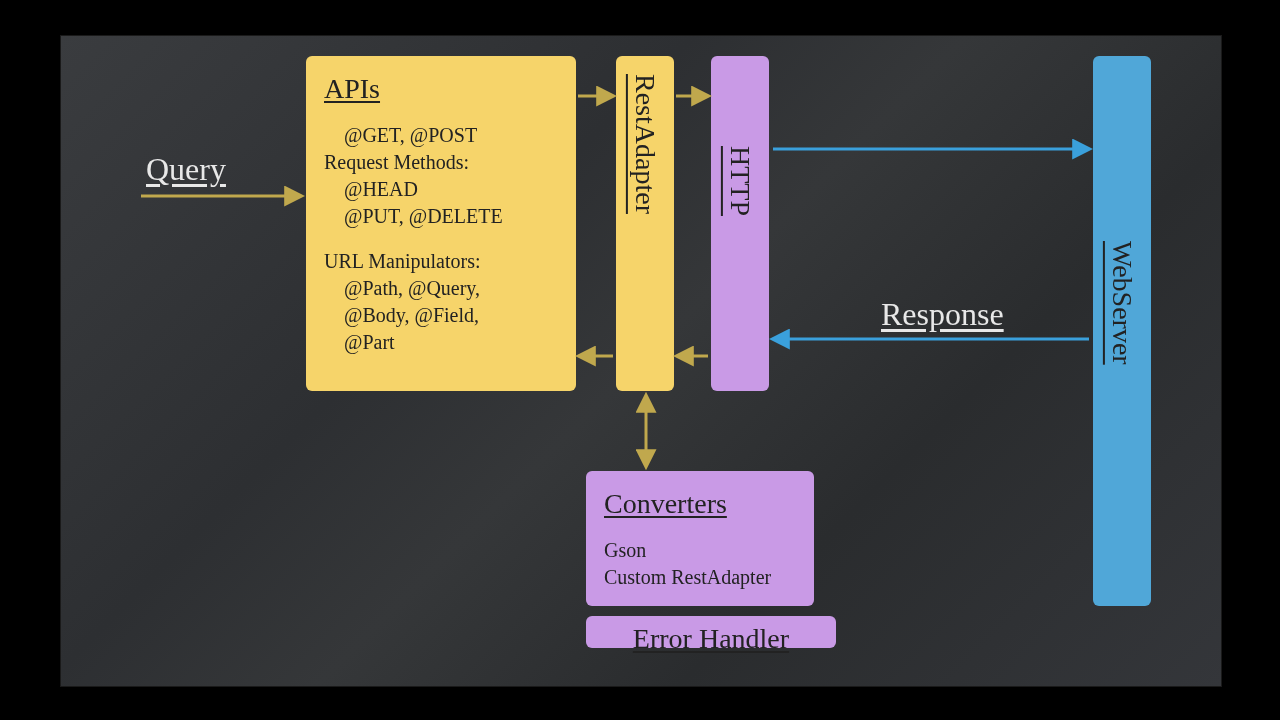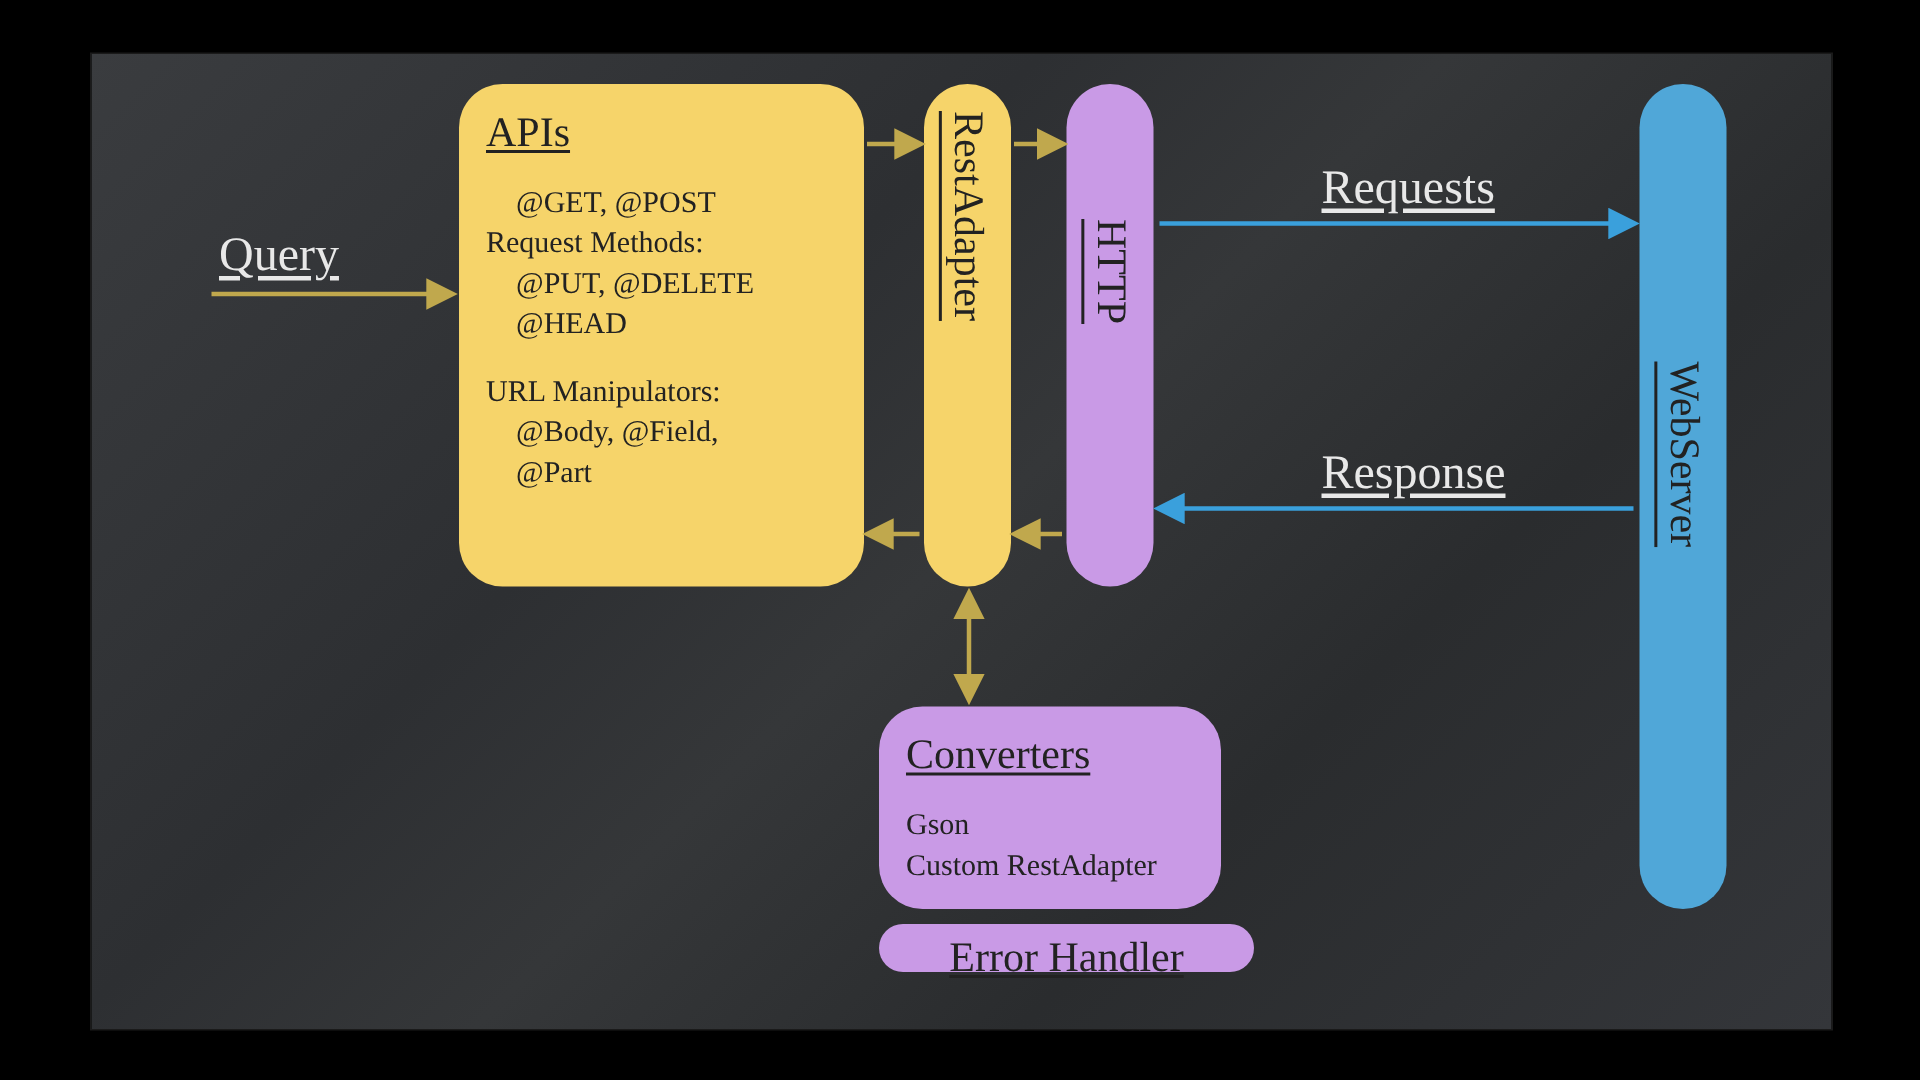--- a/index.html
+++ b/index.html
@@ -1,19 +1,19 @@
 <!DOCTYPE html>
 <html><head>
 <meta charset="utf-8">
 <style>
   html,body{margin:0;padding:0;width:1280px;height:720px;background:#000;overflow:hidden}
   .board{position:absolute;left:60px;top:35px;width:1160px;height:650px;
     background:linear-gradient(135deg,#3a3c3f 0%,#2d2f32 35%,#353739 50%,#2a2c2e 70%,#34363a 100%);
     border:1px solid #1a1a1a}
-  .box{position:absolute;border-radius:29px;font-family:"Comic Sans MS","Segoe Script","Bradley Hand",cursive;
+  .box{position:absolute;border-radius:6px;font-family:"Comic Sans MS","Segoe Script","Bradley Hand",cursive;
     font-size:20px;line-height:1.35;padding:10px 18px 14px 18px;box-sizing:border-box}
   .yellow{background:#f6d46a;color:#222}
   .purple{background:#c99ae6;color:#222}
   .blue{background:#50a7d8;color:#222}
   .title{font-size:28px;text-decoration:underline;text-underline-offset:3px;text-decoration-thickness:1.5px;
     margin:4px 0 14px 0;display:block}
   .vtitle{font-size:28px;text-decoration:underline;text-underline-offset:3px;text-decoration-thickness:1.5px;
     writing-mode:vertical-rl;position:absolute;left:50%;top:18px;transform:translateX(-50%)}
   .sub{font-size:20px}
   .lbl{position:absolute;font-family:"Comic Sans MS","Segoe Script","Bradley Hand",cursive;
@@ -22,23 +22,24 @@
 </style>
 </head>
 <body>
 
 <div class="board">
 
   <div class="box yellow" style="left:245px;top:20px;width:270px;height:335px">
     <span class="title">APIs</span>
     <div class="sub" style="padding-left:20px">@GET, @POST</div>
     <div class="sub">Request Methods:</div>
+    <div class="sub" style="padding-left:20px">@HEAD</div>
     <div class="sub" style="padding-left:20px">@PUT, @DELETE</div>
-    <div class="sub" style="padding-left:20px">@HEAD</div>
     <div class="sub" style="margin-top:18px">URL Manipulators:</div>
+    <div class="sub" style="padding-left:20px">@Path, @Query,</div>
     <div class="sub" style="padding-left:20px">@Body, @Field,</div>
     <div class="sub" style="padding-left:20px">@Part</div>
   </div>
 
   <div class="box yellow" style="left:555px;top:20px;width:58px;height:335px;padding:0">
     <span class="vtitle">RestAdapter</span>
   </div>
 
   <div class="box purple" style="left:650px;top:20px;width:58px;height:335px;padding:0">
     <span class="vtitle" style="top:90px">HTTP</span>
@@ -52,21 +53,20 @@
     <span class="title">Converters</span>
     <div class="sub">Gson</div>
     <div class="sub">Custom RestAdapter</div>
   </div>
 
   <div class="box purple" style="left:525px;top:580px;width:250px;height:32px;padding:4px 0 0 0;text-align:center">
     <span class="title" style="margin:0">Error Handler</span>
   </div>
 
   <span class="lbl" style="left:85px;top:115px">Query</span>
-  <span class="lbl" style="left:820px;top:70px">Requests</span>
   <span class="lbl" style="left:820px;top:260px">Response</span>
 
   <svg class="arrows">
     <defs>
       <marker id="ah-y" viewBox="0 0 10 10" refX="8" refY="5" markerWidth="7" markerHeight="7" orient="auto-start-reverse">
         <path d="M0,0 L10,5 L0,10 z" fill="#c0a84d"></path>
       </marker>
       <marker id="ah-b" viewBox="0 0 10 10" refX="8" refY="5" markerWidth="7" markerHeight="7" orient="auto-start-reverse">
         <path d="M0,0 L10,5 L0,10 z" fill="#3aa0dc"></path>
       </marker>

